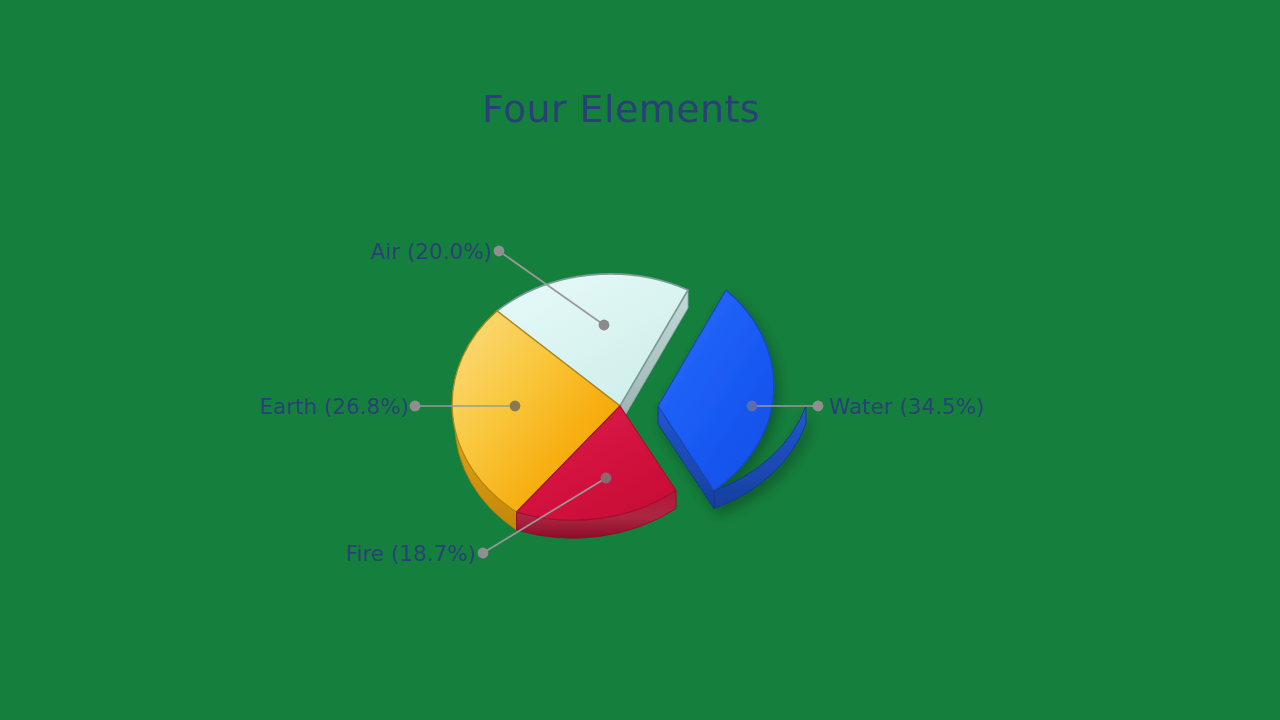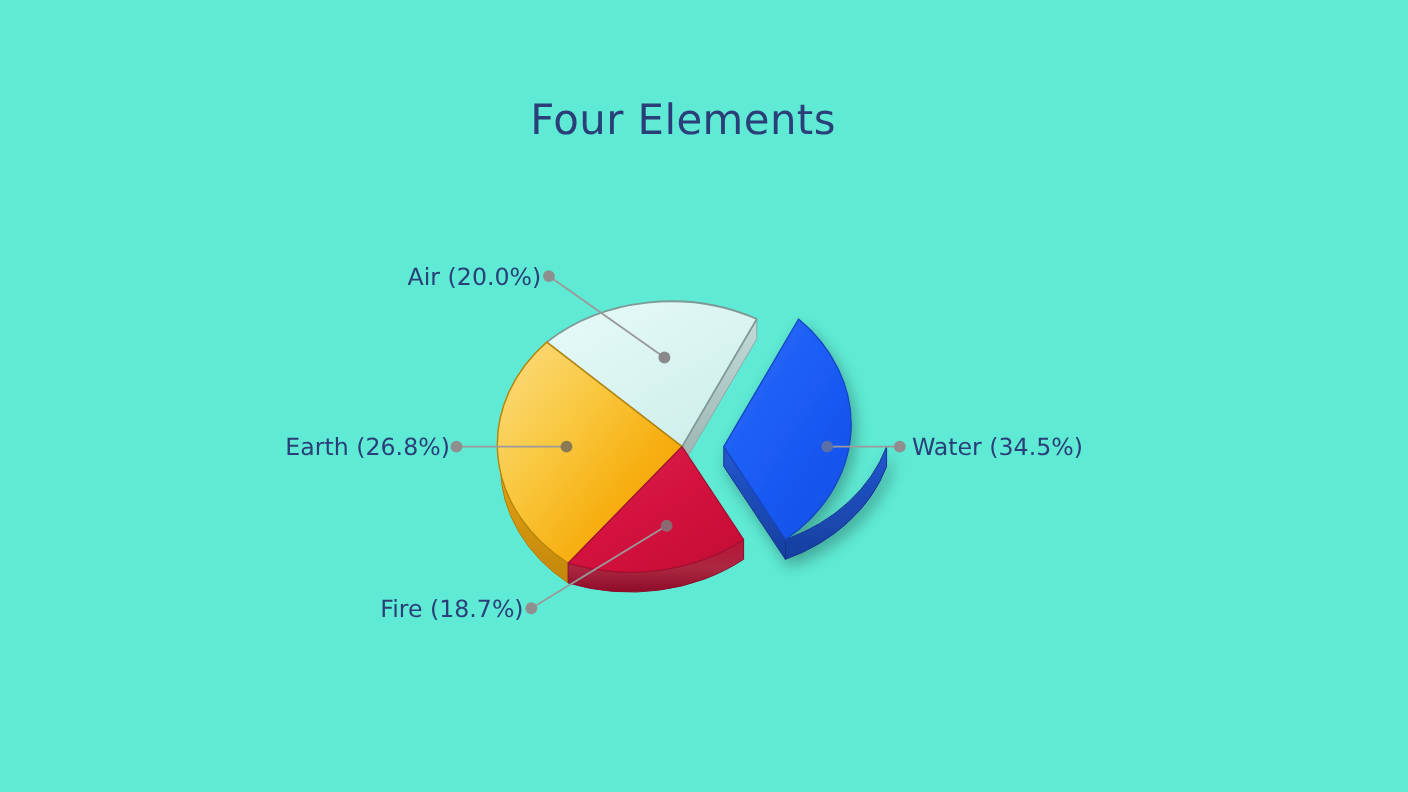--- a/index.html
+++ b/index.html
@@ -12,21 +12,21 @@
     height: 720px;
     overflow: hidden;
     font-family: "DejaVu Sans", "Liberation Sans", sans-serif;
     position: relative;
   }
   #stage {
     position: absolute;
     inset: 0;
     width: 1280px;
     height: 720px;
-    background: #5eead4;
+    background: #15803d;
   }
   #chart-svg {
     position: absolute;
     left: 0;
     top: 0;
     width: 1280px;
     height: 720px;
     display: block;
   }
   .chart-title {

